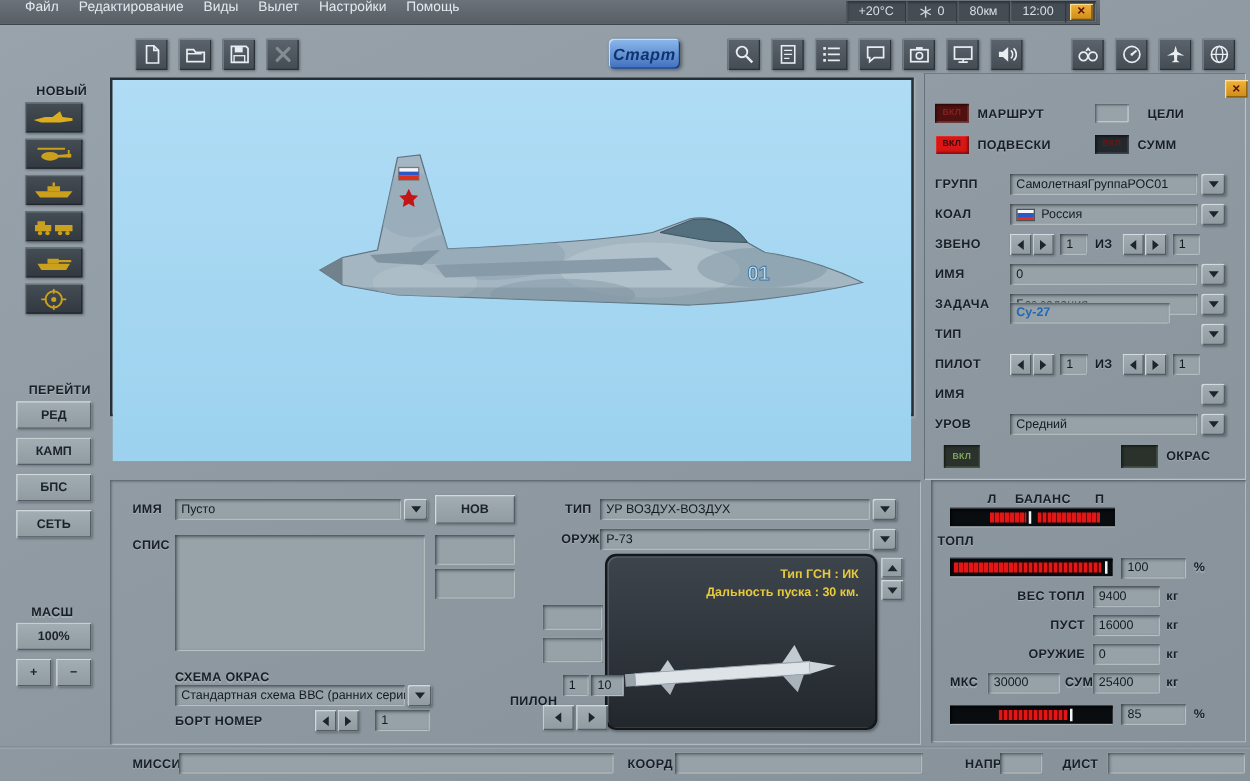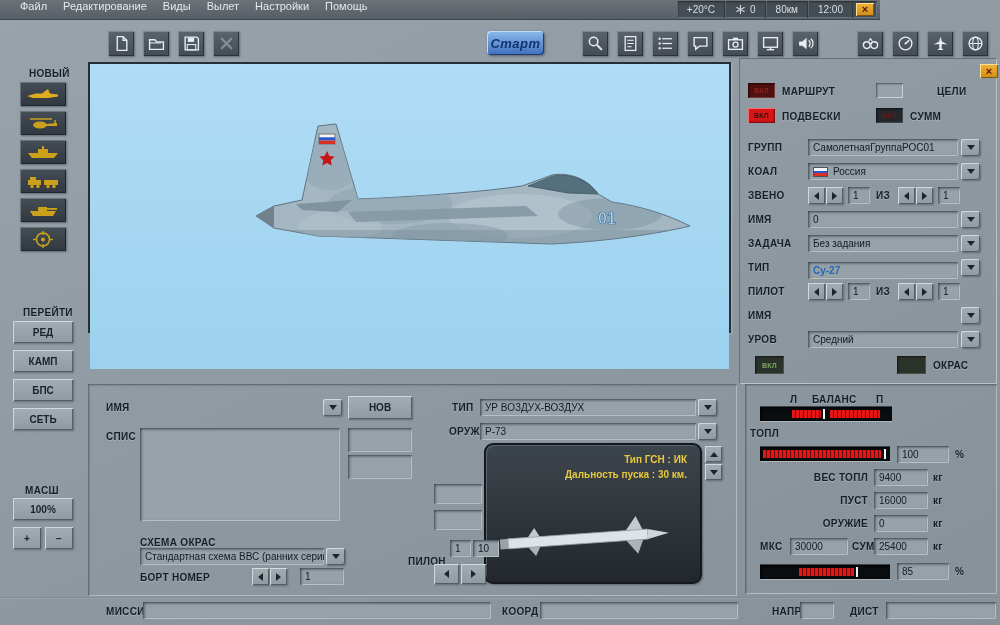--- a/index.html
+++ b/index.html
@@ -301,21 +301,21 @@
       </g>
     </svg>
   </div>
 
   <div class="panel" style="left:739px;top:58px;width:258px;height:326px"></div>
   <span class="close-btn" style="position:absolute;left:977px;top:62px;width:18px;height:14px">×</span>
 
   <div class="ind ind-darkred" style="left:748px;top:83px">ВКЛ</div>
   <span class="lbl" style="left:782px;top:86px">МАРШРУТ</span>
   <div class="ind ind-empty" style="left:876px;top:83px"></div>
-  <span class="lbl" style="left:937px;top:86px">ЦЕЛИ</span>
+  <span class="lbl" style="left:918px;top:86px">ЦЕЛИ</span>
 
   <div class="ind ind-red" style="left:748px;top:108px">ВКЛ</div>
   <span class="lbl" style="left:782px;top:111px">ПОДВЕСКИ</span>
   <div class="ind ind-dark" style="left:876px;top:108px">ВКЛ</div>
   <span class="lbl" style="left:910px;top:111px">СУММ</span>
 
   <span class="lbl" style="left:748px;top:142px">ГРУПП</span>
   <div class="field" style="left:808px;top:139px;width:150px">
       <span>СамолетнаяГруппаРОС01</span>
     </div>
@@ -363,21 +363,21 @@
 
   <span class="lbl" style="left:748px;top:238px">ЗАДАЧА</span>
   <div class="field" style="left:808px;top:235px;width:150px">
       <span>Без задания</span>
     </div>
   <div class="dd raised" style="left:961px;top:235px">
       <span class="td"></span>
     </div>
 
   <span class="lbl" style="left:748px;top:262px">ТИП</span>
-  <div class="field" style="left:808px;top:262px;width:150px">
+  <div class="field" style="left:808px;top:242px;width:128px">
       <span style="color:#2268b5;font-weight:bold">Су-27</span>
     </div>
   <div class="dd raised" style="left:961px;top:259px">
       <span class="td"></span>
     </div>
 
   <span class="lbl" style="left:748px;top:286px">ПИЛОТ</span>
   <div class="step raised" style="left:808px;top:283px">
       <span class="tl"></span>
     </div>
@@ -411,20 +411,23 @@
       <span class="td"></span>
     </div>
 
   <div class="ind ind-green" style="left:755px;top:356px;width:29px;height:18px">ВКЛ</div>
   <div class="ind ind-green" style="left:897px;top:356px;width:29px;height:18px"></div>
   <span class="lbl" style="left:933px;top:360px">ОКРАС</span>
 
   <div class="panel sunken" style="left:88px;top:384px;width:649px;height:212px;background:transparent;box-shadow:inset 1px 1px 2px rgba(45,53,60,.6),inset -1px -1px 0 rgba(220,227,231,.55)"></div>
 
   <span class="lbl" style="left:106px;top:402px">ИМЯ</span>
+  <div class="field" style="left:140px;top:399px;width:181px">
+      <span>Пусто</span>
+    </div>
   <div class="dd raised" style="left:323px;top:399px">
       <span class="td"></span>
     </div>
   <div class="nav-btn raised" style="left:348px;top:396px;width:64px;height:23px;position:absolute">НОВ</div>
 
   <span class="lbl" style="left:452px;top:402px">ТИП</span>
   <div class="field" style="left:480px;top:399px;width:216px">
       <span>УР ВОЗДУХ-ВОЗДУХ</span>
     </div>
   <div class="dd raised" style="left:698px;top:399px">

